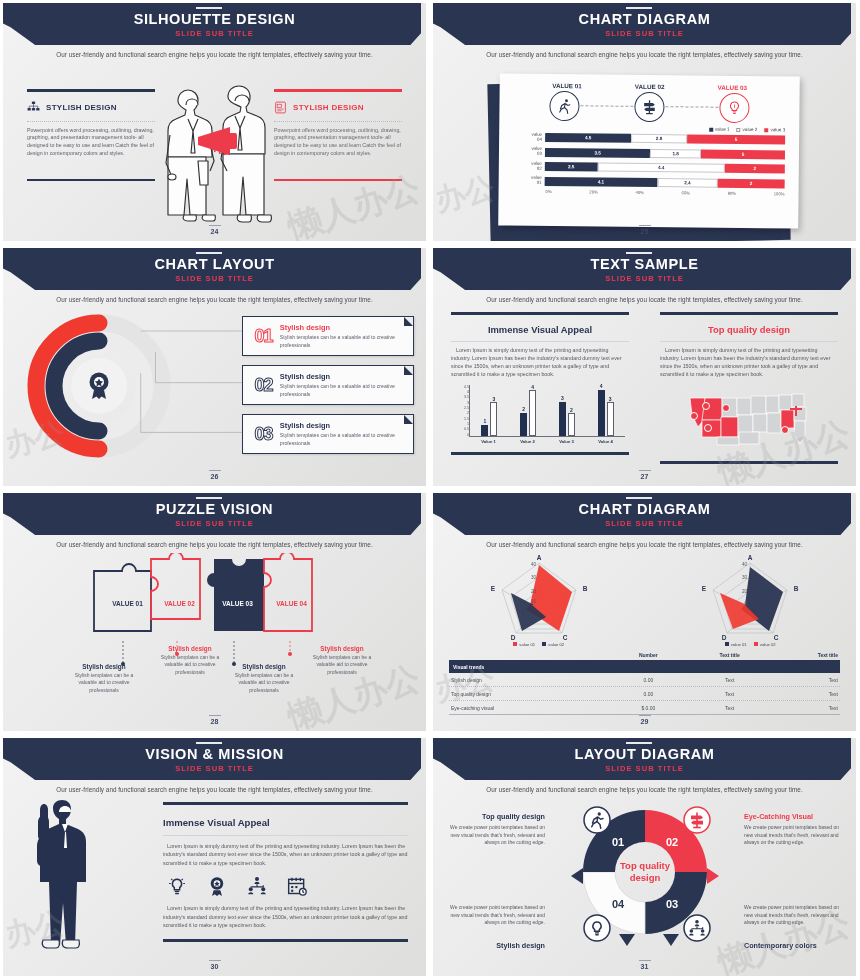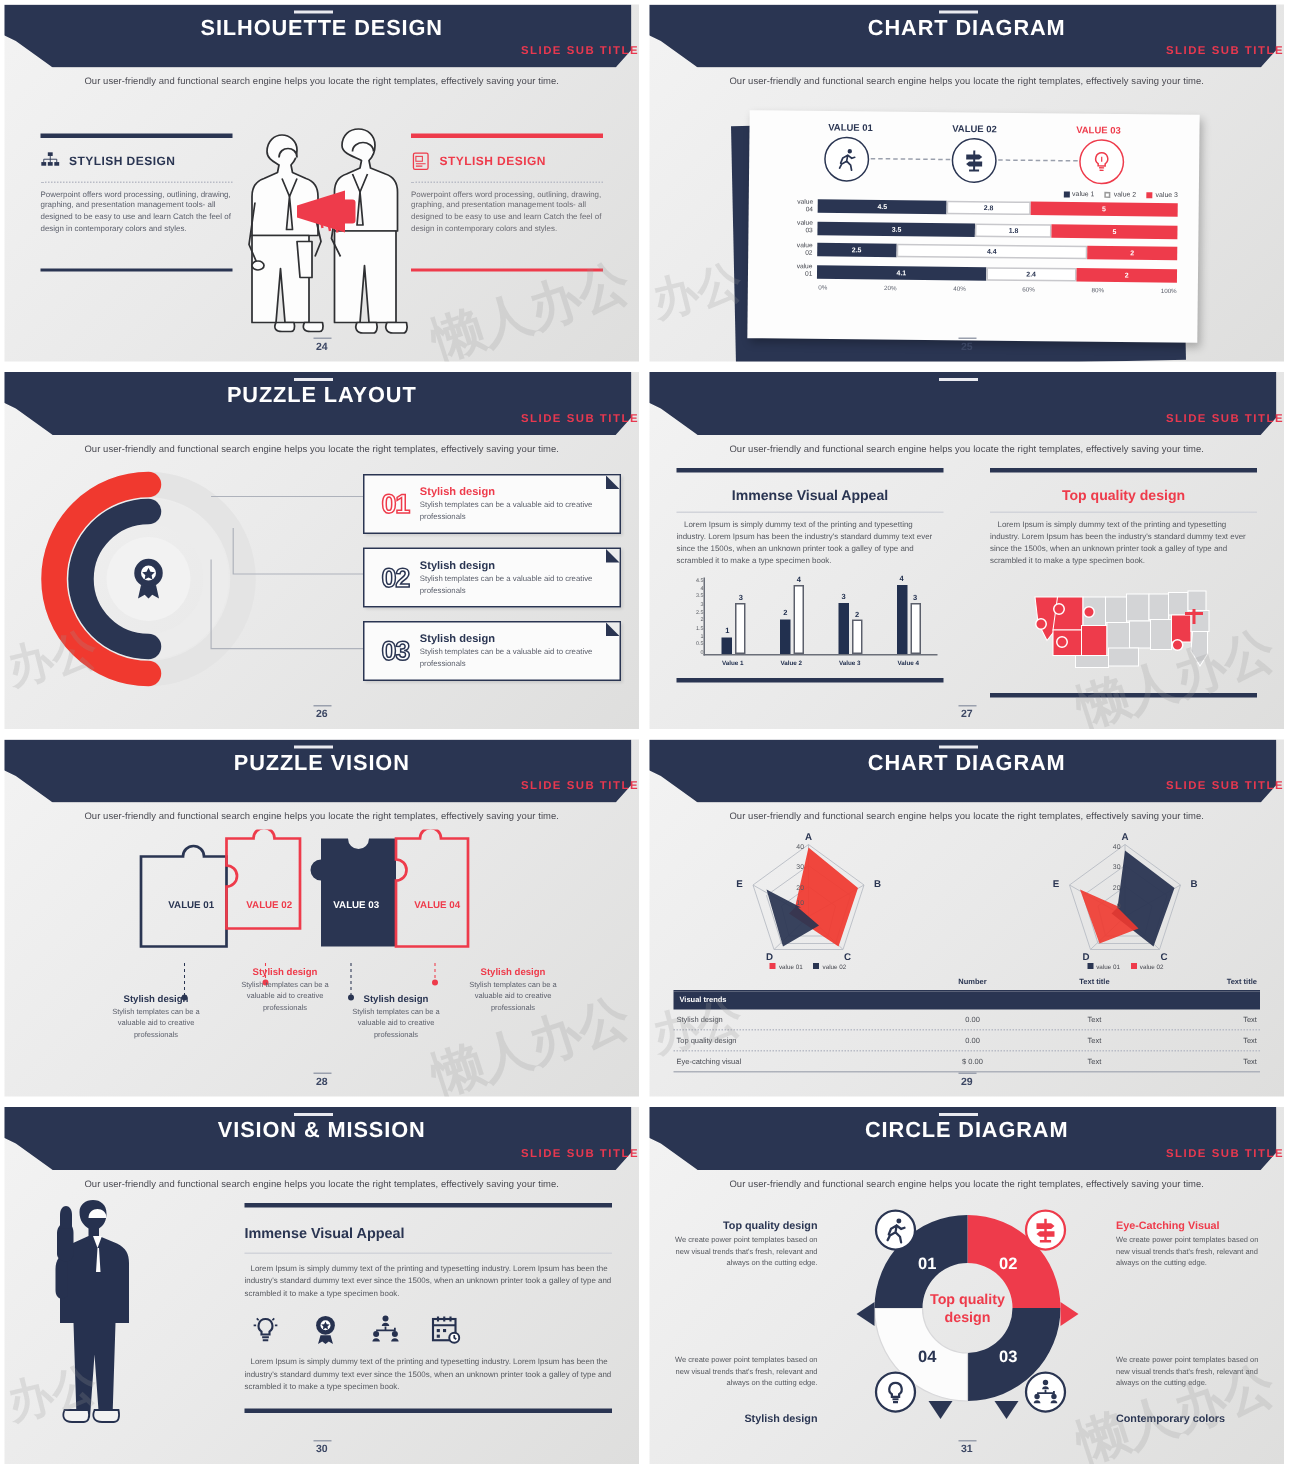--- a/index.html
+++ b/index.html
@@ -39,21 +39,21 @@
   }
   .banner-tick {
     position:absolute; left:50%; top:4px; width:26px; height:2px;
     background:#e9eaf0; transform:translateX(-50%);
   }
   .s-title {
     position:absolute; left:0; right:0; top:8px; text-align:center;
     color:#fff; font-size:14.5px; font-weight:700; letter-spacing:.6px;
   }
   .s-sub {
-    position:absolute; left:0; right:0; top:26px; text-align:right;
+    position:absolute; left:0; right:0; top:26px; text-align:center;
     color:#e8384f; font-size:7.6px; font-weight:700; letter-spacing:1px;
   }
   .s-desc {
     position:absolute; left:0; right:0; top:48px; text-align:center;
     color:#4a4a52; font-size:6.3px; letter-spacing:.05px;
   }
   .pageno {
     position:absolute; left:0; right:0; bottom:6px; text-align:center;
     color:#3b4663; font-size:7px; font-weight:700;
   }
@@ -366,21 +366,21 @@
       <div class="pageno"><i></i><span>25</span></div>
       <div class="wm b">办公</div>
     </div>
   </div>
 
   <div class="cell">
     <div class="slide">
       <div class="banner">
           <span class="banner-tick"></span>
         </div>
-      <div class="s-title">PUZZLE LAYOUT</div>
+      <div class="s-title">CHART LAYOUT</div>
       <div class="s-sub">SLIDE SUB TITLE</div>
       <div class="s-desc">Our user-friendly and functional search engine helps you locate the right templates, effectively saving your time.</div>
 
       <div class="body">
         <div class="donut-wrap">
           <svg width="180" height="150" viewBox="0 0 180 150">
             <circle cx="80" cy="72" r="63" fill="none" stroke="#e4e4e4" stroke-width="17"></circle>
             <circle cx="80" cy="72" r="45" fill="none" stroke="#ececec" stroke-width="17"></circle>
             <circle cx="80" cy="72" r="28" fill="#f2f2f2"></circle>
             <path d="M80 9 A63 63 0 1 0 80 135" fill="none" stroke="#f0392f" stroke-width="17" stroke-linecap="round"></path>
@@ -427,20 +427,21 @@
       <div class="pageno"><i></i><span>26</span></div>
       <div class="wm b">办公</div>
     </div>
   </div>
 
   <div class="cell">
     <div class="slide">
       <div class="banner">
           <span class="banner-tick"></span>
         </div>
+      <div class="s-title">TEXT SAMPLE</div>
       <div class="s-sub">SLIDE SUB TITLE</div>
       <div class="s-desc">Our user-friendly and functional search engine helps you locate the right templates, effectively saving your time.</div>
 
       <div class="body">
         <div class="tcol l">
           <div class="tbar"></div>
           <div class="th navy">Immense Visual Appeal</div>
           <div class="thr"></div>
           <div class="tp">Lorem Ipsum is simply dummy text of the printing and typesetting industry. Lorem Ipsum has been the industry's standard dummy text ever since the 1500s, when an unknown printer took a galley of type and scrambled it to make a type specimen book.</div>
 
@@ -794,21 +795,21 @@
       <div class="pageno"><i></i><span>30</span></div>
       <div class="wm b">办公</div>
     </div>
   </div>
 
   <div class="cell">
     <div class="slide">
       <div class="banner">
           <span class="banner-tick"></span>
         </div>
-      <div class="s-title">CIRCLE DIAGRAM</div>
+      <div class="s-title">LAYOUT DIAGRAM</div>
       <div class="s-sub">SLIDE SUB TITLE</div>
       <div class="s-desc">Our user-friendly and functional search engine helps you locate the right templates, effectively saving your time.</div>
 
       <div class="body">
         <div class="circ-wrap">
           <svg width="160" height="152" viewBox="0 0 160 152">
             <g transform="translate(80,74)">
               <path d="M0 -62 A62 62 0 0 1 62 0 L30 0 A30 30 0 0 0 0 -30 Z" fill="#ee3b4b"></path>
               <path d="M62 0 A62 62 0 0 1 0 62 L0 30 A30 30 0 0 0 30 0 Z" fill="#2a3552"></path>
               <path d="M0 62 A62 62 0 0 1 -62 0 L-30 0 A30 30 0 0 0 0 30 Z" fill="#fcfcfc" stroke="#d8d8da" stroke-width=".8"></path>

